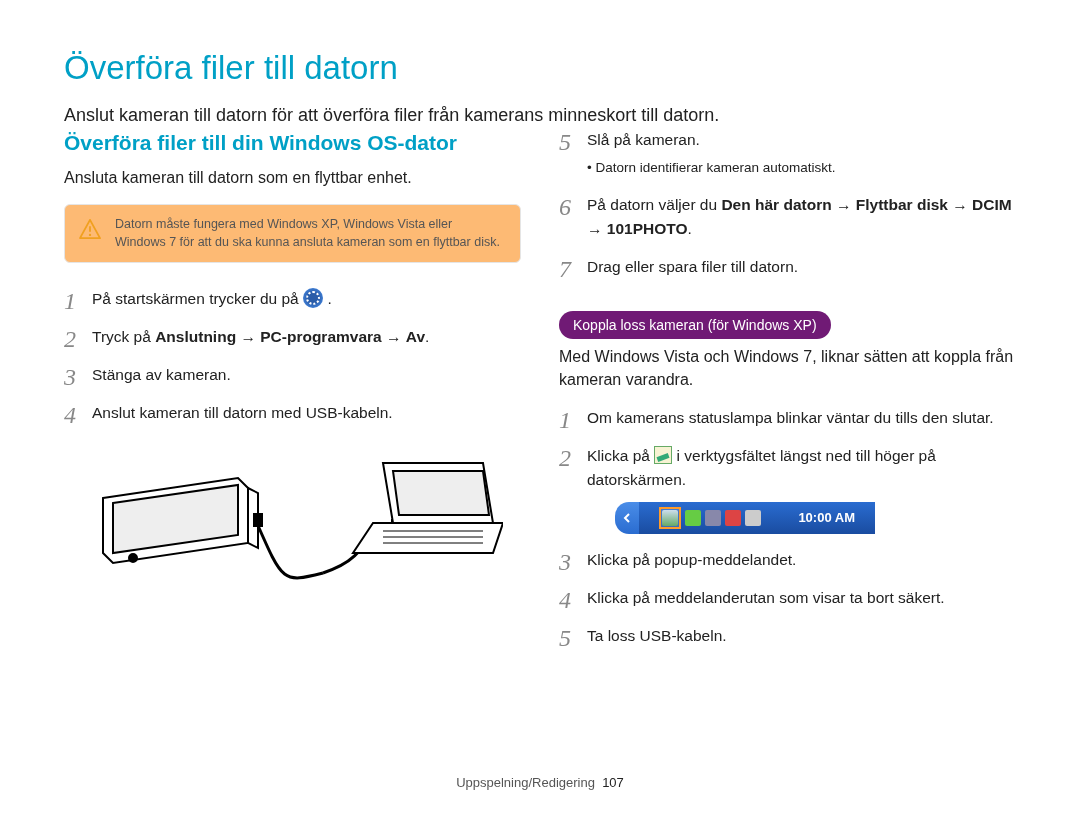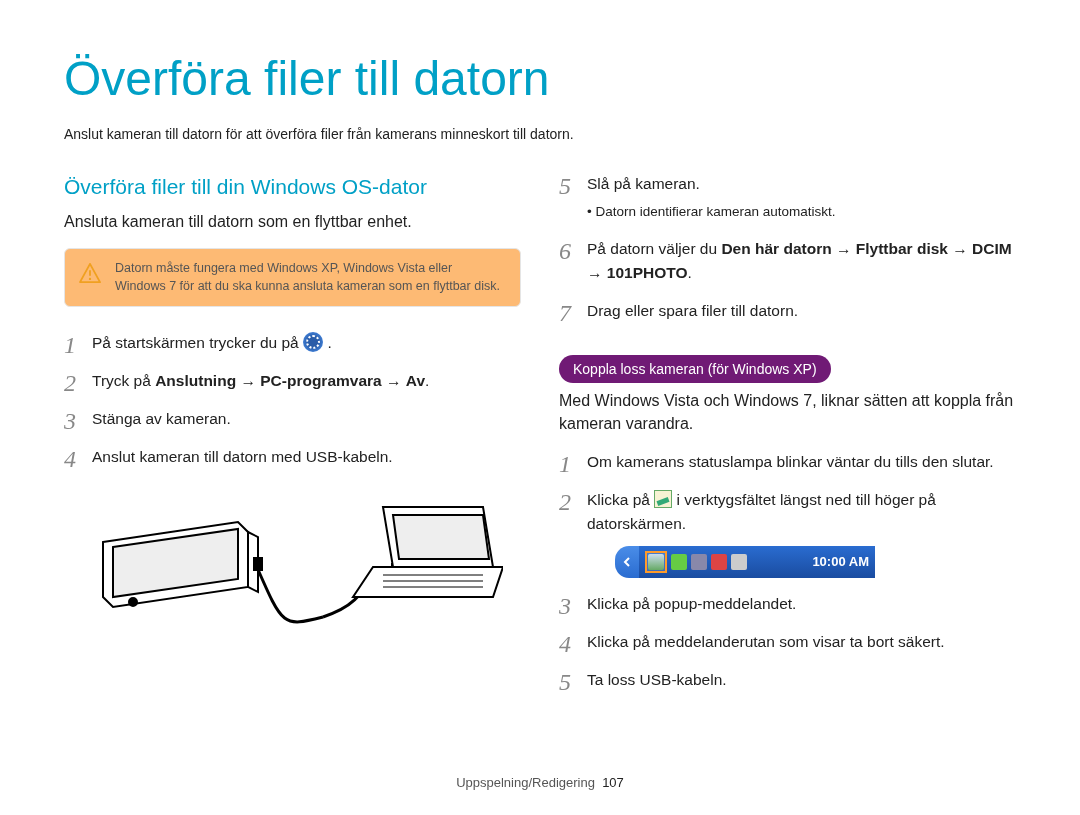--- a/index.html
+++ b/index.html
@@ -7,38 +7,37 @@
     font-family: Arial, Helvetica, sans-serif;
     color: #222;
     padding: 44px 64px 28px 64px;
     width: 1080px;
     height: 815px;
     position: relative;
     font-size: 15.5px;
     line-height: 1.45;
   }
   h1 {
-    font-size: 48px;
+    font-size: 33px;
     font-weight: 400;
     color: #00a0c6;
     margin-bottom: 10px;
     font-family: Arial, sans-serif;
   }
   .intro {
-    font-size: 14px;
-    margin-bottom: 28px;
+    font-size: 18px;
   }
   .columns {
     display: flex;
     gap: 38px;
   }
   .col { flex: 1; }
   h2 {
     font-size: 21px;
-    font-weight: 400;
+    font-weight: 700;
     color: #00a0c6;
     margin-bottom: 8px;
   }
   .sub {
     font-size: 16px;
     margin-bottom: 14px;
   }
   .note {
     background: #fdba74;
     border: 1px solid #e5e5e5;
@@ -140,21 +139,21 @@
     border-radius: 14px 0 0 14px;
     display:flex;align-items:center;justify-content:center;
     color:#fff; font-size:14px;
   }
   .taskbar .tray {
     flex: 1;
     height: 32px;
     background: linear-gradient(#2a6cd0,#1a4ca0);
     display: flex;
     align-items: center;
-    padding: 0 6px;
+    padding: 0 20px;
     gap: 4px;
   }
   .tray .sel {
     border: 2px solid #ff9b2a;
     background: rgba(255,255,255,0.15);
     padding: 1px;
     display:flex;
   }
   .tray .ticon {
     width: 16px; height: 16px; background:#bbb; border-radius:2px;

